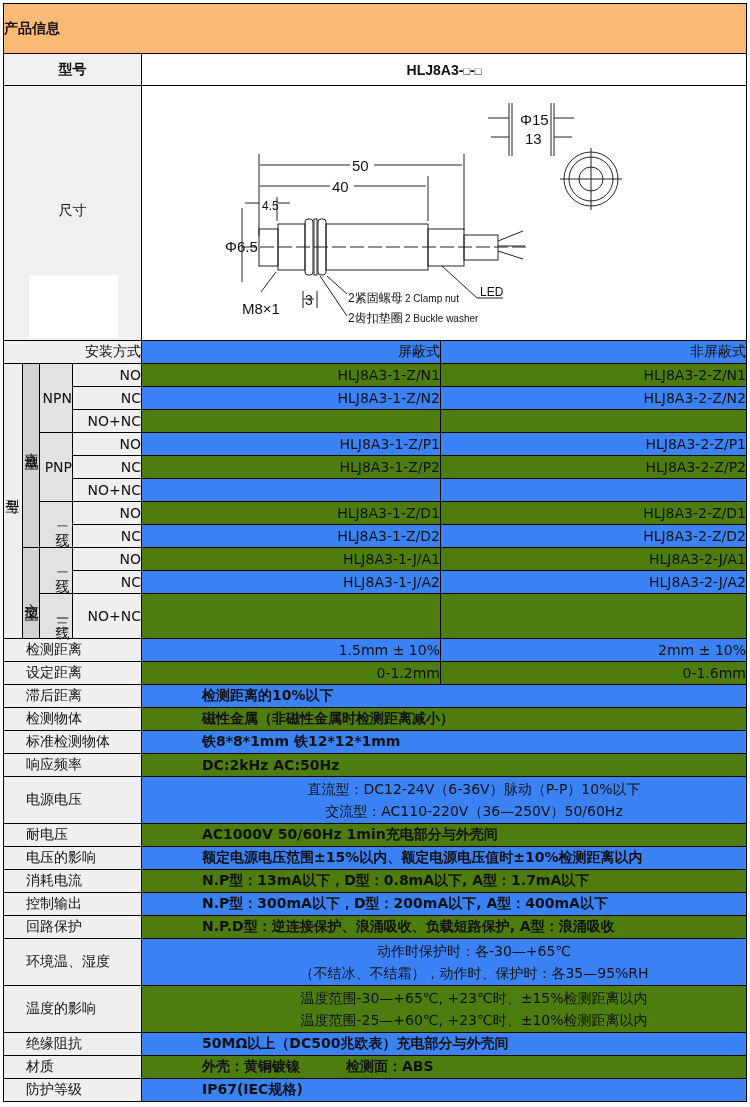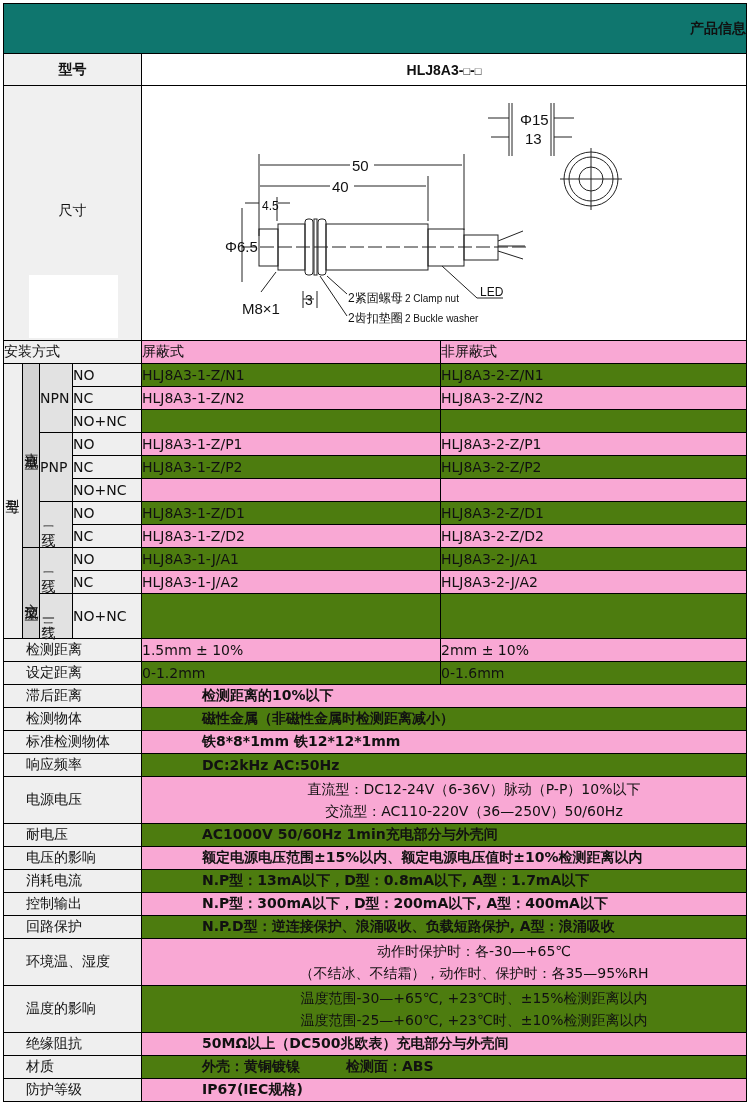--- a/index.html
+++ b/index.html
@@ -1,36 +1,36 @@
 <!DOCTYPE html>
 <html><head>
 <meta charset="utf-8">
 <style>
   html, body { margin: 0; padding: 0; background: #ffffff; }
   body { width: 750px; height: 1107px; position: relative; overflow: hidden;
          font-family: "DejaVu Sans", "Liberation Sans", sans-serif; color: #111; }
   .sheet { position: absolute; left: 3px; top: 3px; width: 743px; }
   table.main { border-collapse: collapse; width: 743px; table-layout: fixed; }
   table.main td { border: 1px solid #000; padding: 0; vertical-align: middle; font-size: 14px; }
-  .title { height: 49px; text-align: right; font-family: Liberation Serif, serif;
-           font-weight: bold; font-size: 21px; background: #0f766e; }
+  .title { height: 49px; text-align: left; font-family: Liberation Serif, serif;
+           font-weight: bold; font-size: 21px; background: #fdba74; }
   .model-lbl { height: 31px; text-align: center; font-weight: bold; font-size: 19px;
                background: #f0f0f0; font-family: "Liberation Sans", sans-serif; }
   .model-val { text-align: center; font-weight: bold; font-size: 19px;
                font-family: "Liberation Sans", sans-serif; }
   .model-val .box { font-size: 11px; font-weight: normal; }
   .dim-lbl { height: 251px; background: #f0f0f0; text-align: center; position: relative; }
   .dim-lbl .white-patch { position: absolute; left: 25px; bottom: 2px; width: 89px; height: 63px; background: #fff; }
   .dim-img { background: #fff; margin-left: 36px; }
   .gray { background: #efefef; }
   .gray2 { background: #e2e2e2; }
   .gray3 { background: #d3d3d3; }
-  .blue { background: #f9a8d4; margin-left: 36px; }
+  .blue { background: #3b82f6; margin-left: 36px; }
   .white { background: #4d7c0f; }
-  .c { text-align: left; }
+  .c { text-align: right; }
   .lab { padding-left: 22px !important; font-size: 14px; }
   .r23 td { height: 22px; }
   .vtext { writing-mode: vertical-rl; text-orientation: upright; letter-spacing: 2px; font-size: 14px; }
   .thick-top td { border-top: 3px solid #000; }
   .two-line { line-height: 22px; padding: 1px 0 1px 60px !important; text-align: center; }
   .indent { padding-left: 60px !important; font-weight: bold; }
   svg text { font-family: "Liberation Sans", sans-serif; }
 </style>
 </head>
 <body>

